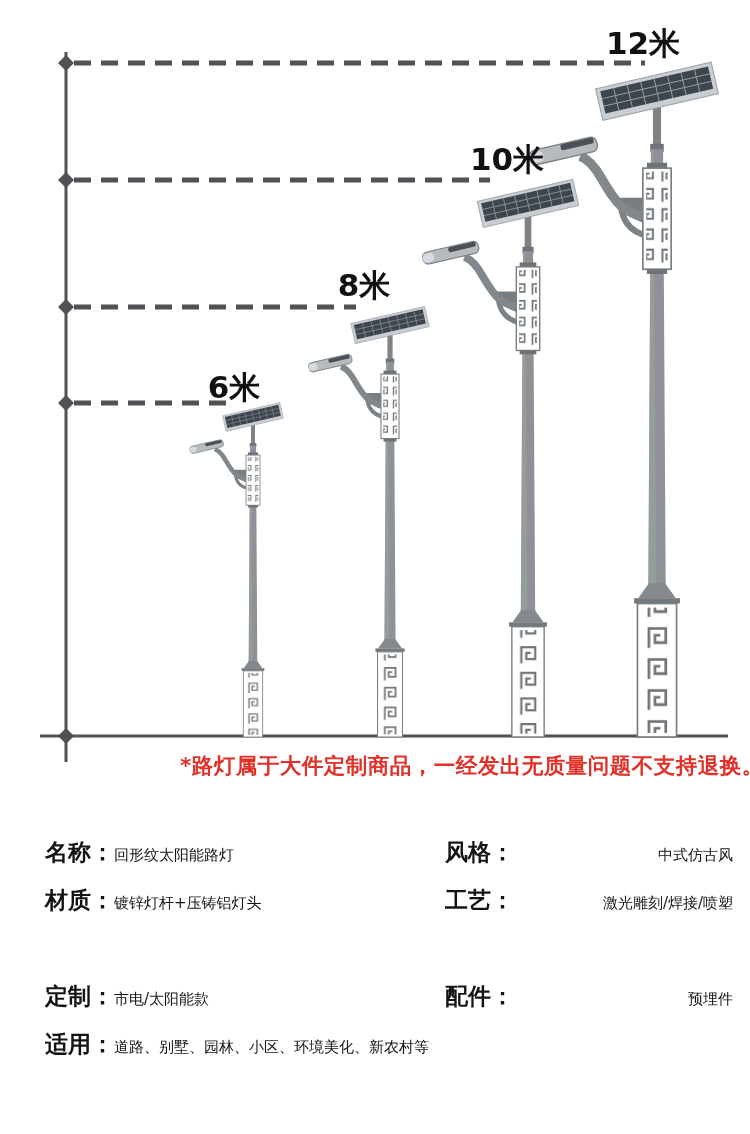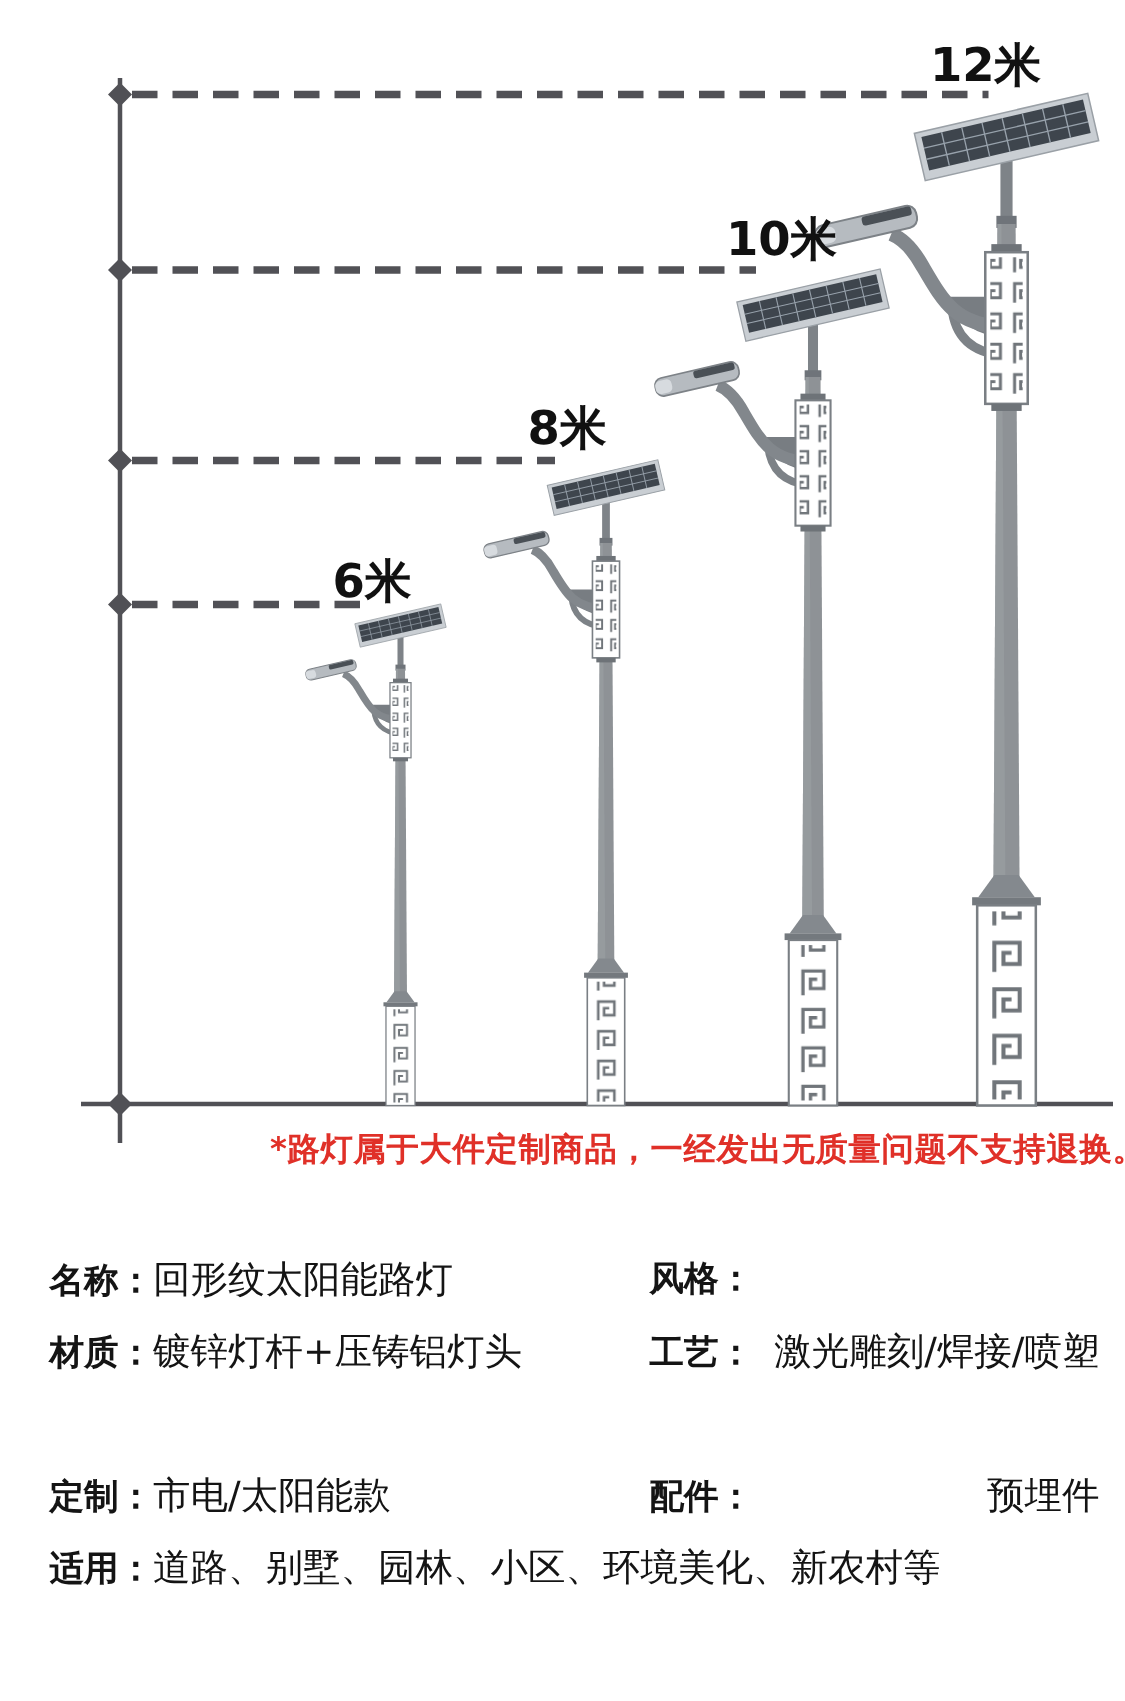--- a/index.html
+++ b/index.html
@@ -1,33 +1,33 @@
 <!DOCTYPE html>
 <html><head>
 <meta charset="utf-8">
 <style>
   html,body{margin:0;padding:0;background:#ffffff;}
   .page{
     position:relative;width:750px;height:1134px;background:#ffffff;overflow:hidden;
     font-family:"DejaVu Sans","Liberation Sans",sans-serif;
   }
-  .scene{position:absolute;left:14px;top:0;width:681px;height:800px;}
+  .scene{position:absolute;left:0;top:0;width:681px;height:800px;}
   .scene svg{display:block;}
   .height-label{font-size:31px;font-weight:bold;fill:#111111;}
   .warning{
     position:absolute;left:180px;top:751px;width:560px;
     font-size:21.5px;font-weight:600;color:#e03028;letter-spacing:0.5px;white-space:nowrap;
   }
   .spec-table{position:absolute;left:33px;top:829px;width:700px;}
-  .spec-row{display:flex;align-items:center;height:47.8px;}
+  .spec-row{display:flex;align-items:center;height:47.8px;margin-left:12px;}
   .spec-cell{display:flex;align-items:baseline;white-space:nowrap;}
   .spec-cell.left{flex:0 0 400px;}
   .spec-cell.right{flex:1;justify-content:space-between;}
   .spec-label{font-size:23px;font-weight:bold;color:#141414;}
-  .spec-value{font-size:25px;font-weight:normal;color:#141414;}
+  .spec-value{font-size:15px;font-weight:normal;color:#141414;}
 </style>
 </head>
 <body>
 
 <div class="page">
 
   <div class="scene">
     <svg width="750" height="800" viewBox="0 0 750 800">
       <defs>
         <pattern id="meanderA" width="30" height="30" patternUnits="userSpaceOnUse">
@@ -117,20 +117,21 @@
 
   <div class="spec-table">
 
     <div class="spec-row">
       <div class="spec-cell left">
         <span class="spec-label">名称：</span>
           <span class="spec-value">回形纹太阳能路灯</span>
       </div>
       <div class="spec-cell right">
         <span class="spec-label">风格：</span>
+          <span class="spec-value">中式仿古风</span>
       </div>
     </div>
 
 
     <div class="spec-row">
       <div class="spec-cell left">
         <span class="spec-label">材质：</span>
           <span class="spec-value">镀锌灯杆+压铸铝灯头</span>
       </div>
       <div class="spec-cell right">

